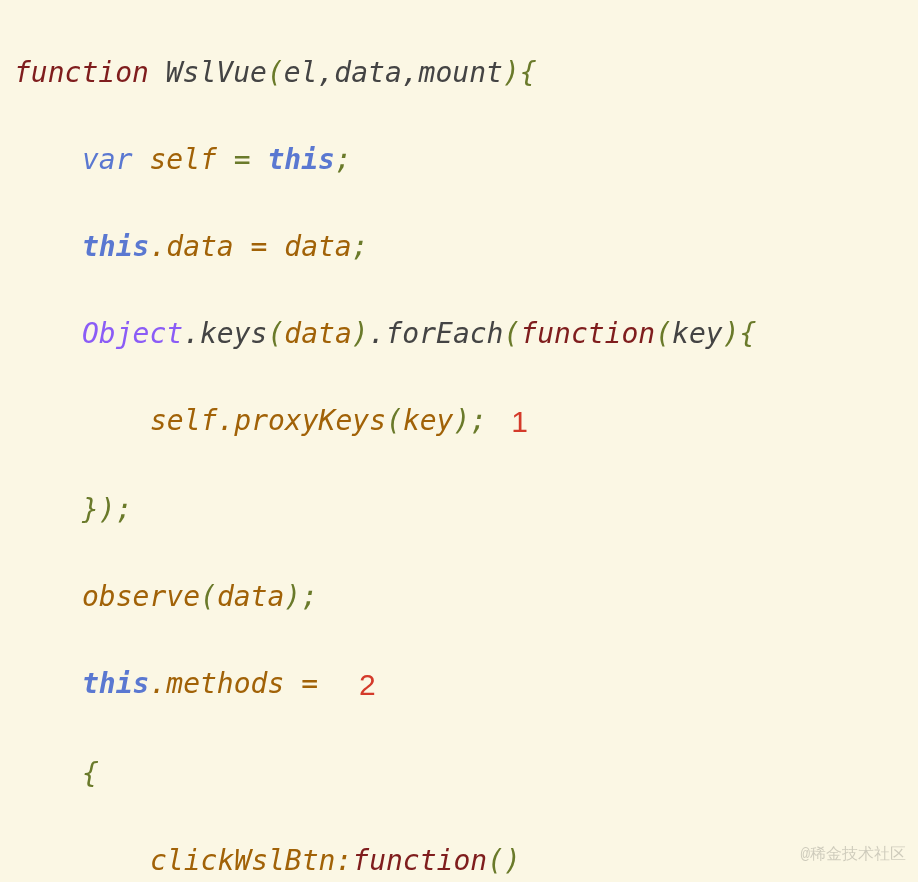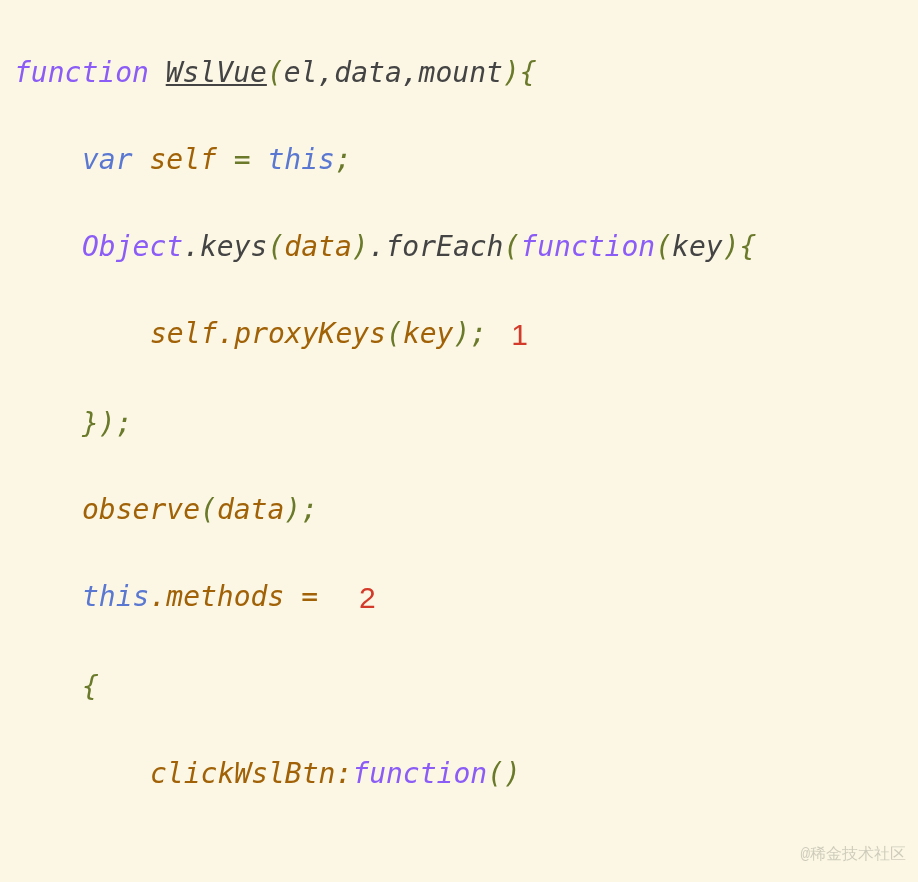--- a/index.html
+++ b/index.html
@@ -21,24 +21,24 @@
       position: relative;
     }
     .code-container {
       position: relative;
       white-space: pre;
     }
     .line {
       position: relative;
       min-height: 1.55em;
     }
-    .kw-function { color: #8b5cf6; font-style: italic; }
+    .kw-function { color: #7f1d1d; font-style: italic; }
     .kw-var { color: #5a78d1; font-style: italic; }
-    .kw-this { color: #5a78d1; font-style: italic; }
-    .fn-name { color: #444; font-style: italic; text-decoration: underline; }
+    .kw-this { color: #5a78d1; font-style: italic; font-weight: bold; }
+    .fn-name { color: #444; font-style: italic; }
     .method { color: #444; font-style: italic; }
     .obj { color: #8b5cf6; font-style: italic; }
     .param { color: #444; font-style: italic; }
     .punct { color: #6a7a2a; font-style: italic; }
     .brace { color: #6a7a2a; font-style: italic; }
     .paren { color: #6a7a2a; font-style: italic; }
     .ident { color: #a16207; font-style: italic; }
     .annotation {
       color: #d43a2a;
       font-style: normal;
@@ -59,20 +59,21 @@
       font-style: normal;
       font-family: Liberation Mono, monospace;
     }
   </style>
 </head>
 <body>
 
 <div class="code-container">
 <div class="line"><span class="kw-function">function</span> <span class="fn-name">WslVue</span><span class="paren">(</span><span class="param">el,data,mount</span><span class="paren">)</span><span class="brace">{</span></div>
 <div class="line indent1"><span class="kw-var">var</span> <span class="ident">self</span><span class="punct"> = </span><span class="kw-this">this</span><span class="punct">;</span></div>
+<div class="line indent1"><span class="kw-this">this</span><span class="ident">.data = data</span><span class="punct">;</span></div>
 <div class="line indent1"><span class="obj">Object</span><span class="method">.keys</span><span class="paren">(</span><span class="ident">data</span><span class="paren">)</span><span class="method">.forEach</span><span class="paren">(</span><span class="kw-function">function</span><span class="paren">(</span><span class="param">key</span><span class="paren">)</span><span class="brace">{</span></div>
 <div class="line indent2"><span class="ident">self.proxyKeys</span><span class="paren">(</span><span class="ident">key</span><span class="paren">)</span><span class="punct">;</span><span class="annotation">1</span></div>
 <div class="line indent1"><span class="brace">}</span><span class="paren">)</span><span class="punct">;</span></div>
 <div class="line indent1"><span class="ident">observe</span><span class="paren">(</span><span class="ident">data</span><span class="paren">)</span><span class="punct">;</span></div>
 <div class="line indent1"><span class="kw-this">this</span><span class="ident">.methods = </span><span class="annotation">2</span></div>
 <div class="line indent1"><span class="brace">{</span></div>
 <div class="line indent2"><span class="ident">clickWslBtn:</span><span class="kw-function">function</span><span class="paren">()</span></div>
 
 
 

